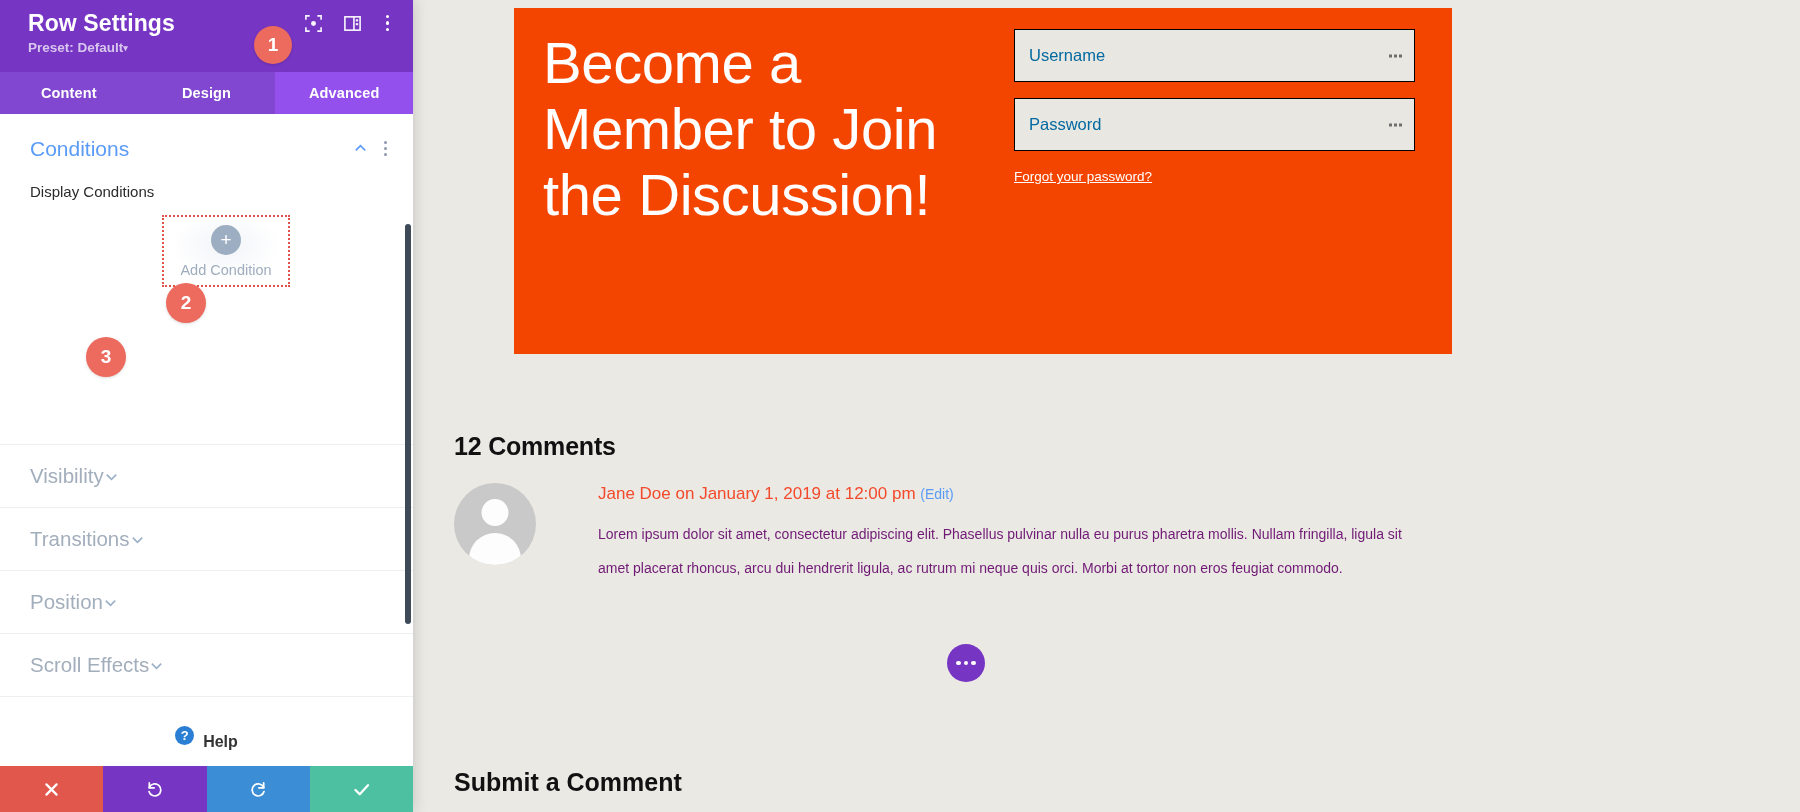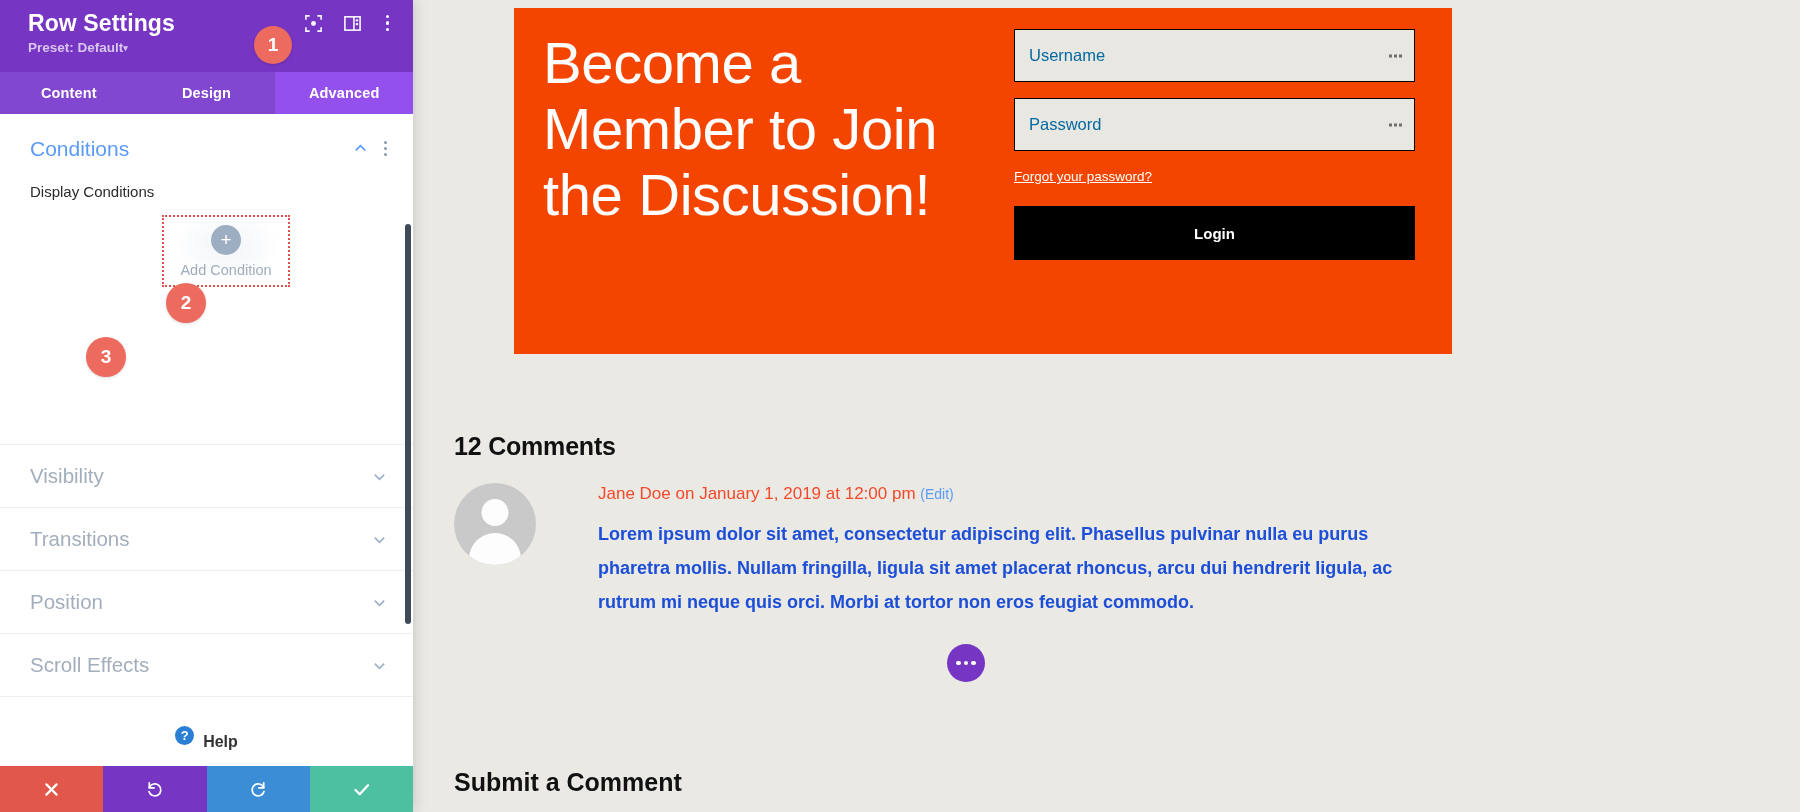--- a/index.html
+++ b/index.html
@@ -93,21 +93,21 @@
     font-size: 19px; font-weight: bold; z-index: 40;
     box-shadow: 0 1px 3px rgba(0,0,0,.14);
   }
   #badge1 { width: 38px; height: 38px; left: 254px; top: 26px; }
   #badge2 { width: 40px; height: 40px; left: 166px; top: 169px; }
   #badge3 { width: 40px; height: 40px; left: 86px; top: 223px; }
 
   
   .accordion { position: absolute; left: 0; right: 0; top: 330px; }
   .acc-row {
-    height: 63px; display: flex; align-items: center; justify-content: space-between;
+    height: 63px; display: flex; align-items: center; 
     padding: 0 26px 0 30px; border-top: 1px solid #edeff2;
     cursor: pointer; background: #fff;
   }
   .acc-row:first-child { border-top: 1px solid #edeff2; }
   .acc-label { color: #a3aebc; font-size: 20.5px; font-weight: normal; }
   .chev-down { width: 15px; height: 15px; }
 
   .help-row {
     position: absolute; left: 0; right: 0; top: 582px;
     height: 78px; display: flex; align-items: center; justify-content: center;
@@ -197,23 +197,22 @@
   }
   .cm-avatar::after {
     content: ""; position: absolute; left: 50%; top: 50px;
     transform: translateX(-50%);
     width: 52px; height: 52px; border-radius: 50% 50% 0 0; background: #fdfdfd;
   }
   .cm-body { margin-left: 62px; width: 835px; }
   .cm-meta { font-size: 17px; color: #f4492a; line-height: 22px; }
   .cm-meta .edit { color: #5a9bf8; font-size: 14px; }
   .cm-text {
-    margin-top: 12px; font-size: 18px; color: #1d4ed8;
+    margin-top: 12px; font-size: 14px; color: #701a75;
     line-height: 34px;
-    font-weight: bold;
   }
   .reply-btn {
     position: absolute; right: -42px; top: 56px;
     width: 122px; height: 56px; background: #000; color: #fff;
     display: flex; align-items: center; justify-content: center;
     font-size: 15px; font-weight: bold; cursor: pointer;
   }
   .comments { position: absolute; }
   .cm-wrap { position: relative; }
 
@@ -392,21 +391,20 @@
         </div>
         <div class="lf-field">
           <span class="lf-text">Password</span>
           <span class="lf-dots">
               <i></i>
               <i></i>
               <i></i>
             </span>
         </div>
         <a class="lf-forgot">Forgot your password?</a>
-        <div class="lf-login">Login</div>
       </div>
     </section>
 
     <section class="comments">
       <h2 class="cm-count">12 Comments</h2>
 
       <div class="cm-wrap">
         <div class="cm-item">
           <div class="cm-avatar"></div>
           <div class="cm-body">

